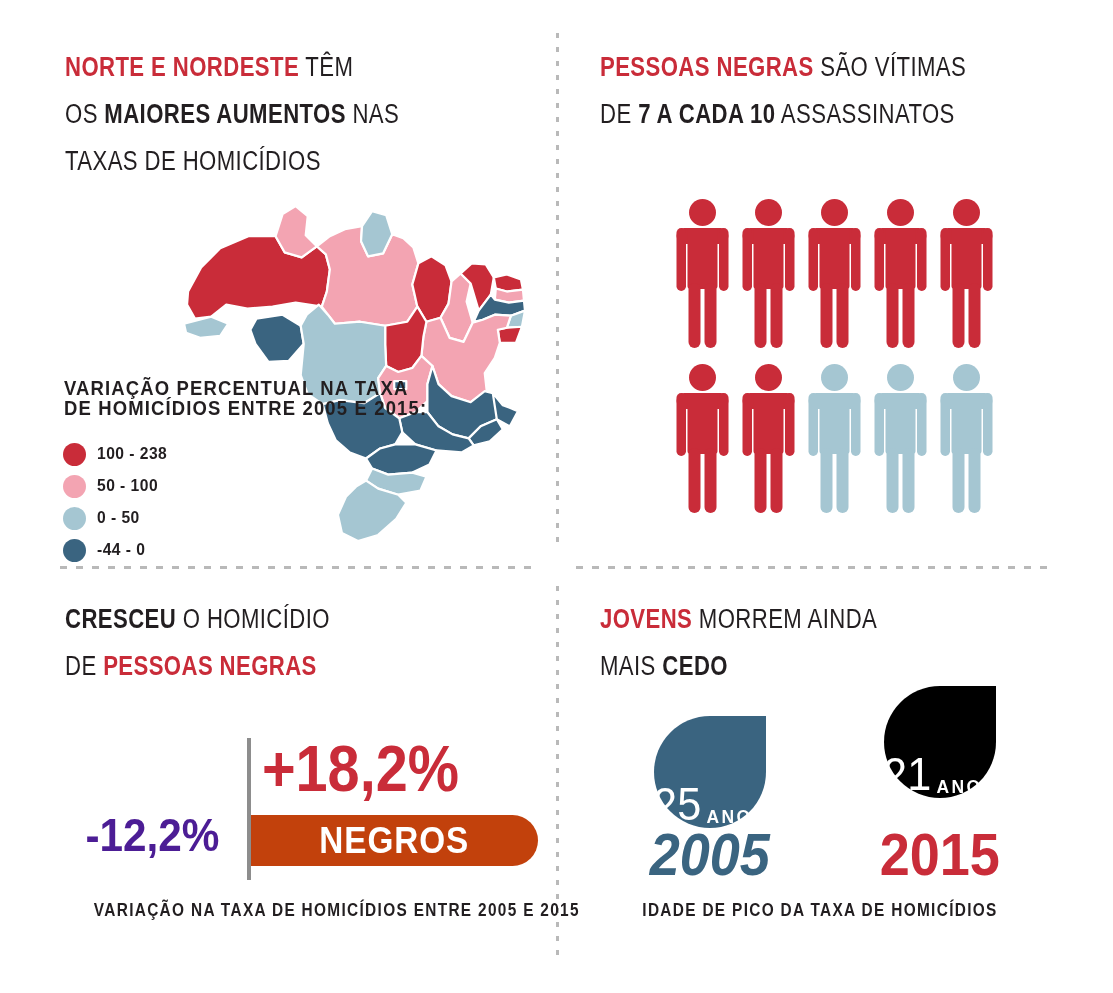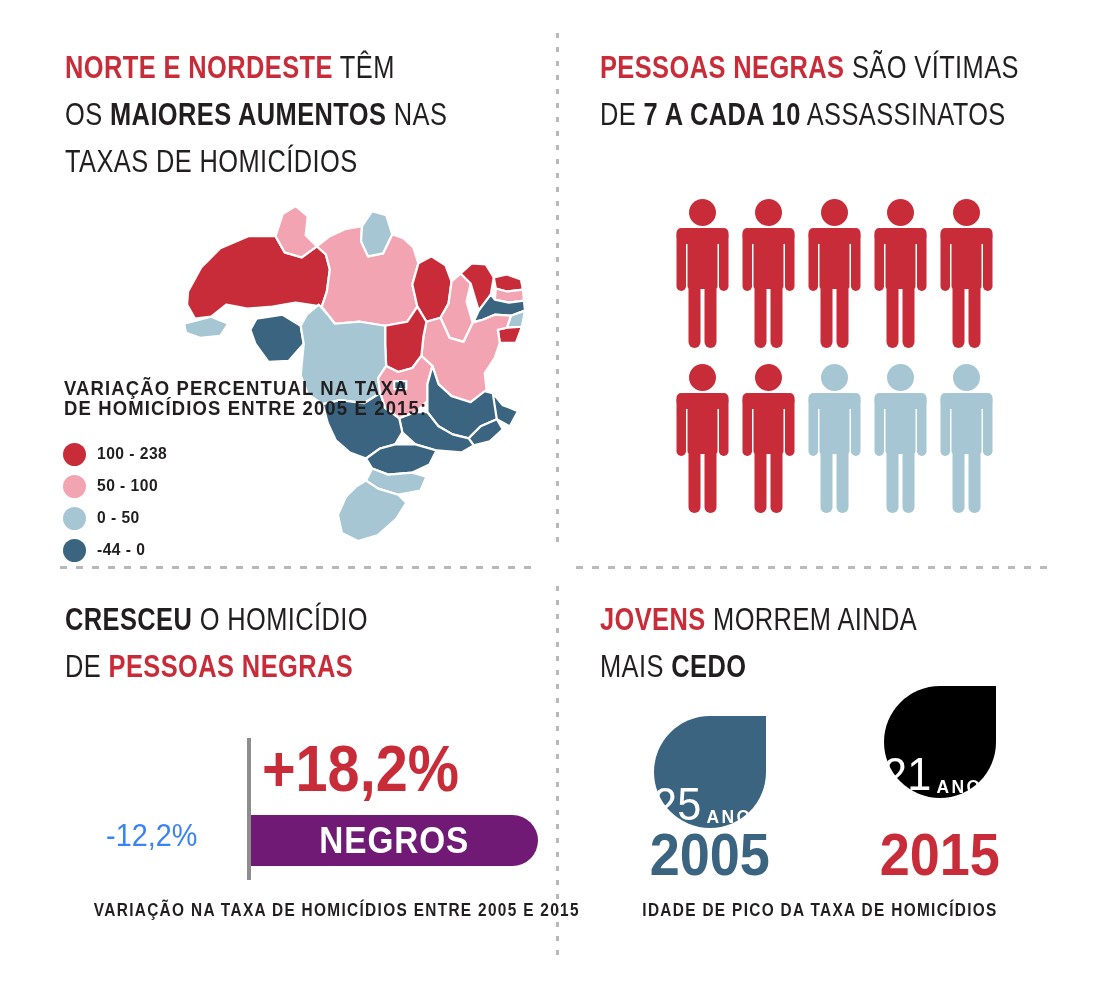--- a/index.html
+++ b/index.html
@@ -7,21 +7,21 @@
          font-family:"Liberation Sans",sans-serif;color:#221e20;}
   
   .divider{position:absolute;}
   .div-v{width:3px;background:repeating-linear-gradient(to bottom,#b9b9b9 0 5px,transparent 5px 14px);}
   .div-h{height:3px;background:repeating-linear-gradient(to right,#b9b9b9 0 7px,transparent 7px 16px);}
   #div-v-top{left:556px;top:33px;height:514px;}
   #div-v-bottom{left:556px;top:586px;height:372px;}
   #div-h-left{left:60px;top:566px;width:473px;}
   #div-h-right{left:576px;top:566px;width:471px;}
   
-  .headline{position:absolute;font-size:31px;line-height:47px;font-weight:400;letter-spacing:.5px;white-space:nowrap;}
+  .headline{position:absolute;font-size:27px;line-height:47px;font-weight:400;letter-spacing:.5px;white-space:nowrap;}
   .headline .line{display:block;transform:scaleX(.82);transform-origin:0 50%;}
   .hl-bold{font-weight:700;}
   .hl-red{font-weight:700;color:#c92c39;}
   
   .cond{display:inline-block;transform:scaleX(.9);transform-origin:0 50%;}
   
   #legend-title{position:absolute;left:64px;top:378px;font-size:21px;font-weight:700;
                 line-height:20px;letter-spacing:1.3px;white-space:nowrap;}
   #legend-title .line{display:block;transform:scaleX(.88);transform-origin:0 50%;}
   #legend{position:absolute;left:63px;top:438px;}
@@ -36,43 +36,43 @@
   
   #people-grid{position:absolute;left:674px;top:199px;width:322px;display:flex;flex-wrap:wrap;gap:14px 9px;}
   .person{width:57px;height:151px;}
   .person svg{display:block;width:100%;height:100%;}
   .unit-red{color:#c92c39;} .unit-light_blue{color:#a5c6d2;}
   
   #growth-axis{position:absolute;left:247px;top:738px;width:4px;height:142px;background:#8d8d8d;}
   #bar-nonblack{position:absolute;left:57px;top:770px;width:190px;height:39px;background:#a5c6d2;
                 border-radius:19.5px 0 0 19.5px;display:flex;align-items:center;justify-content:center;}
   #bar-nonblack .bar-label{color:#fff;font-size:24px;font-weight:700;letter-spacing:.5px;transform:scaleX(.88);white-space:nowrap;}
-  #val-nonblack{position:absolute;left:57px;top:810px;width:190px;text-align:center;color:#3b82f6;
-                font-size:32px;font-weight:400;line-height:50px;}
+  #val-nonblack{position:absolute;left:57px;top:810px;width:190px;text-align:center;color:#4c1d95;
+                font-size:47px;font-weight:700;line-height:50px;}
   #val-nonblack .cond, #val-black .cond{transform-origin:50% 50%;}
   #val-black{position:absolute;left:251px;top:736px;width:290px;text-align:left;color:#c92c39;
              font-size:64px;font-weight:700;line-height:66px;}
-  #bar-black{position:absolute;left:251px;top:815px;width:287px;height:51px;background:#701a75;
+  #bar-black{position:absolute;left:251px;top:815px;width:287px;height:51px;background:#c2410c;
              border-radius:0 25.5px 25.5px 0;display:flex;align-items:center;justify-content:center;}
   #bar-black .bar-label{color:#fff;font-size:37px;font-weight:700;letter-spacing:1px;transform:scaleX(.9);white-space:nowrap;}
   
   .caption{position:absolute;font-size:17.5px;font-weight:700;letter-spacing:1.5px;text-align:center;white-space:nowrap;}
   .caption .line{display:block;transform:scaleX(.88);transform-origin:50% 50%;}
   #caption-growth{left:65px;top:900px;width:480px;}
   #caption-age{left:600px;top:900px;width:440px;}
   
   .drop{position:absolute;width:112px;height:112px;border-radius:56px 0 56px 56px;color:#fff;
         display:flex;flex-direction:row;align-items:flex-end;justify-content:center;padding-top:2px;box-sizing:border-box;}
   #drop-2005{left:654px;top:716px;background:#3a6480;}
   #drop-2015{left:884px;top:686px;background:#000000;}
   .drop-age{font-size:47px;font-weight:400;line-height:48px;transform:scaleX(.92);}
   .drop-unit{font-size:19px;font-weight:700;letter-spacing:2.5px;margin-top:3px;transform:scaleX(.92);}
   .drop-year{position:absolute;top:824px;width:162px;text-align:center;font-size:60px;font-weight:700;line-height:62px;}
   .drop-year .cond{transform-origin:50% 50%;}
-  #year-2005{left:629px;color:#3a6480;}
+  #year-2005{left:629px;color:#3a6480;font-style:italic;}
   #year-2015{left:859px;color:#c92c39;}
 </style>
 </head>
 <body>
 
 <div id="stage">
 
   <svg width="0" height="0" style="position:absolute" aria-hidden="true">
     <defs>
       <symbol id="person-shape" viewBox="0 0 57 151">

